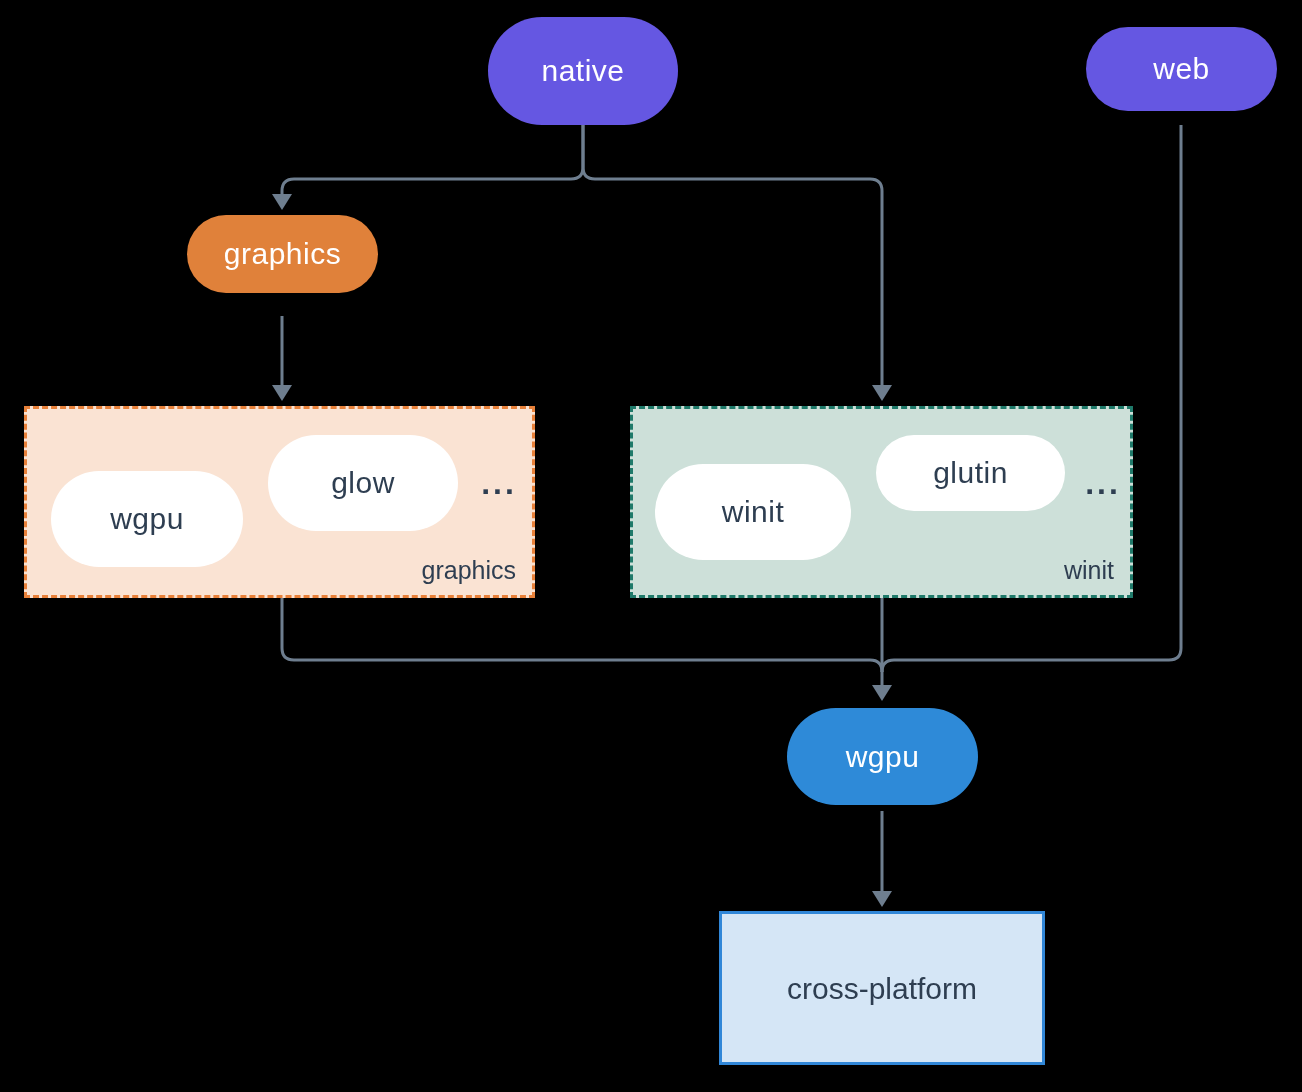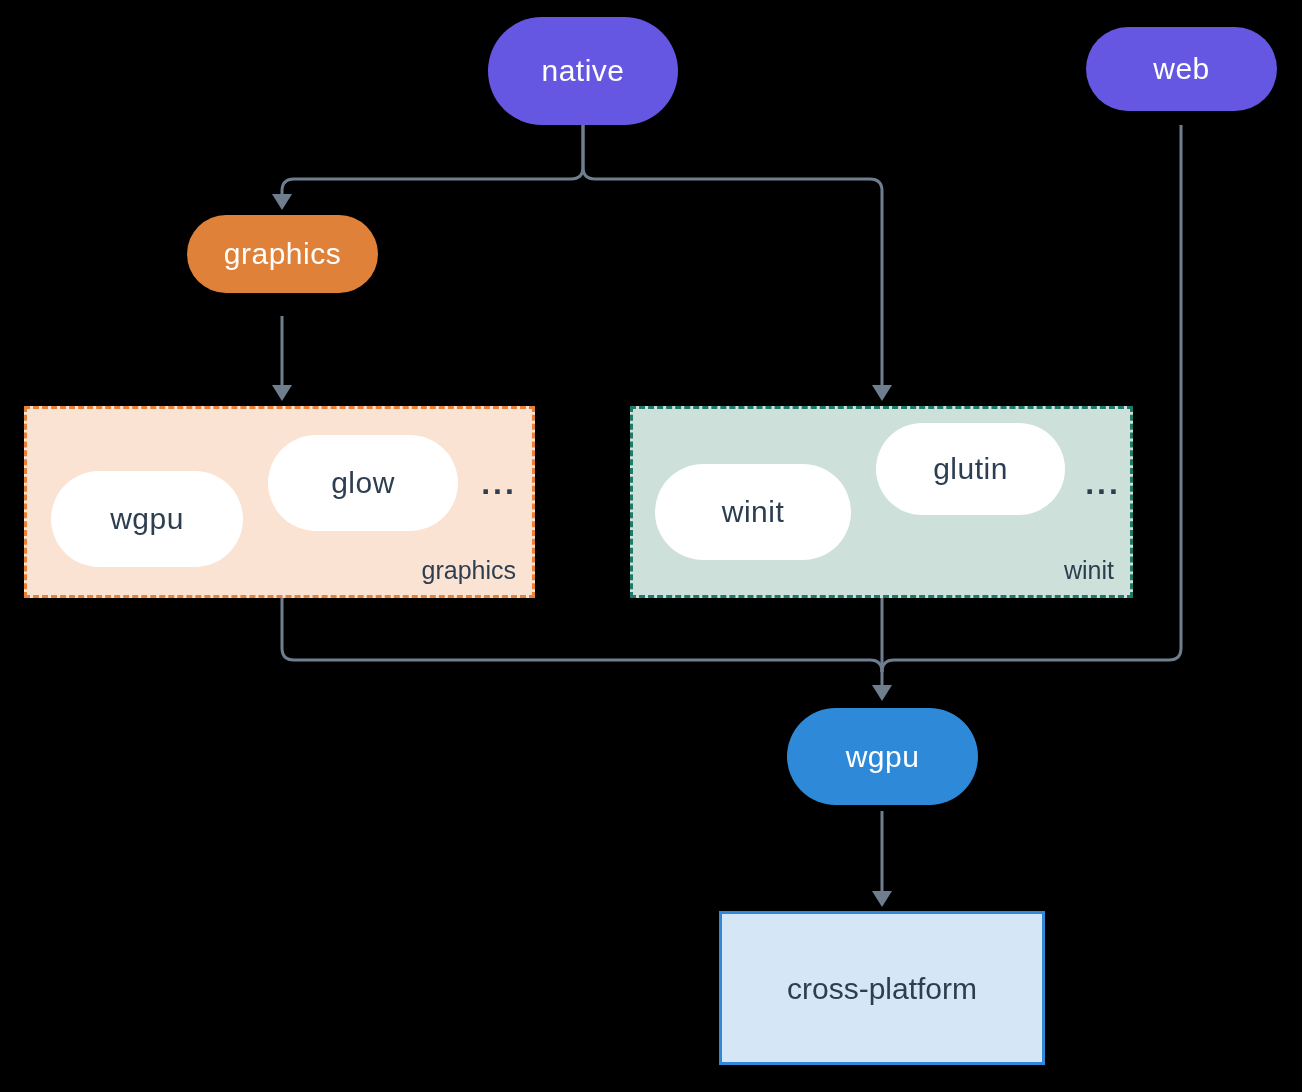--- a/index.html
+++ b/index.html
@@ -101,21 +101,21 @@
 
   <div class="group renderers" style="left:24px; top:406px; width:511px; height:192px;">
     <div class="pill white" style="left:24px; top:26px; width:192px; height:96px;margin-top:36px;">wgpu</div>
     <div class="pill white" style="left:241px; top:26px; width:190px; height:96px;">glow</div>
     <div class="ellipsis" style="left:444px; top:26px; width:56px; height:96px;">...</div>
     <div class="group-label">graphics</div>
   </div>
 
   <div class="group shells" style="left:630px; top:406px; width:503px; height:192px;">
     <div class="pill white" style="left:22px; top:27px; width:196px; height:96px;margin-top:28px;">winit</div>
-    <div class="pill white" style="left:243px; top:14px; width:189px; height:92px;">glutin</div>
+    <div class="pill white" style="left:243px; top:26px; width:189px; height:76px;">glutin</div>
     <div class="ellipsis" style="left:442px; top:26px; width:56px; height:96px;">...</div>
     <div class="group-label">winit</div>
   </div>
 
   <div class="pill blue" style="left:787px; top:708px; width:191px; height:97px;">wgpu</div>
 
   <div class="appbox" style="left:719px; top:911px; width:326px; height:154px;">
     <span>cross-platform</span>
   </div>
 

